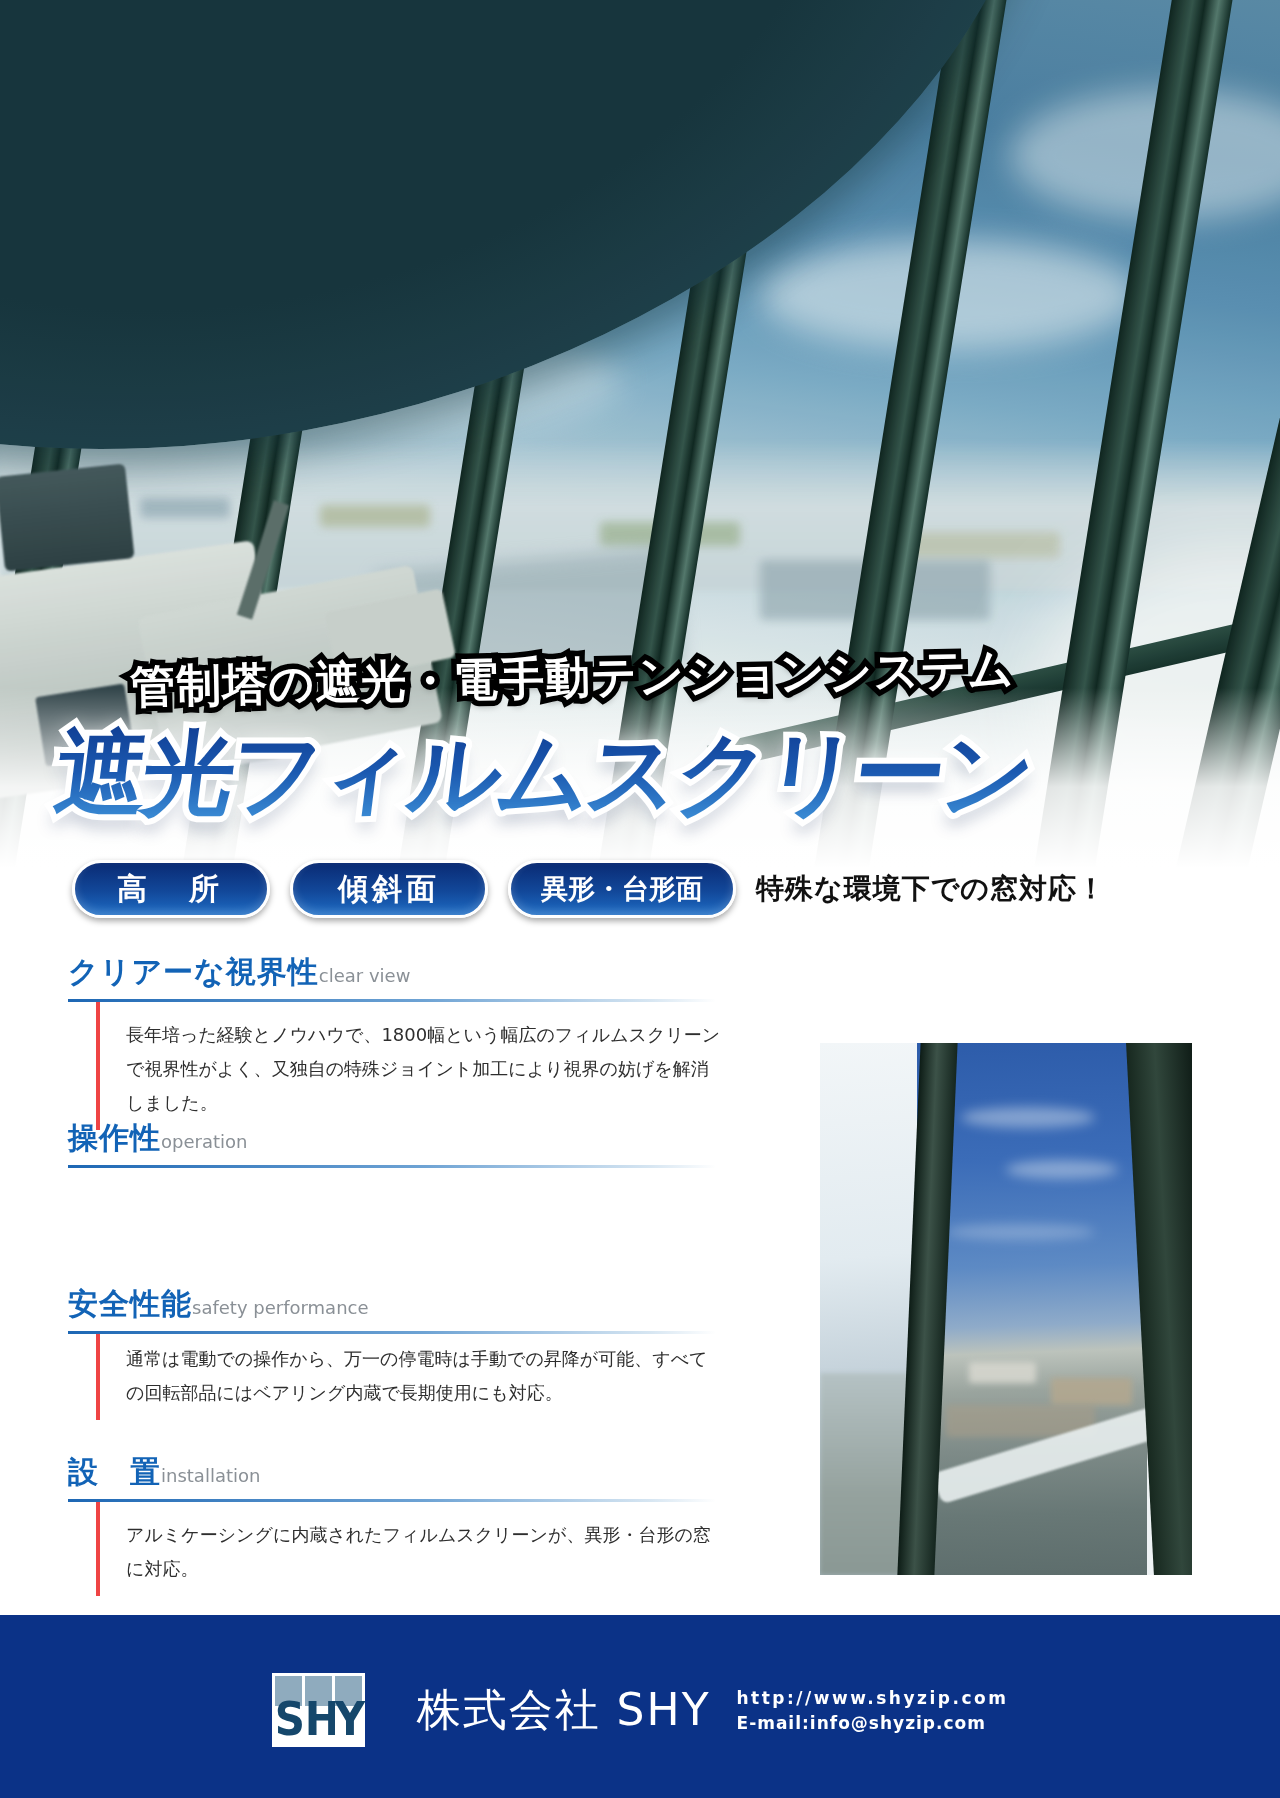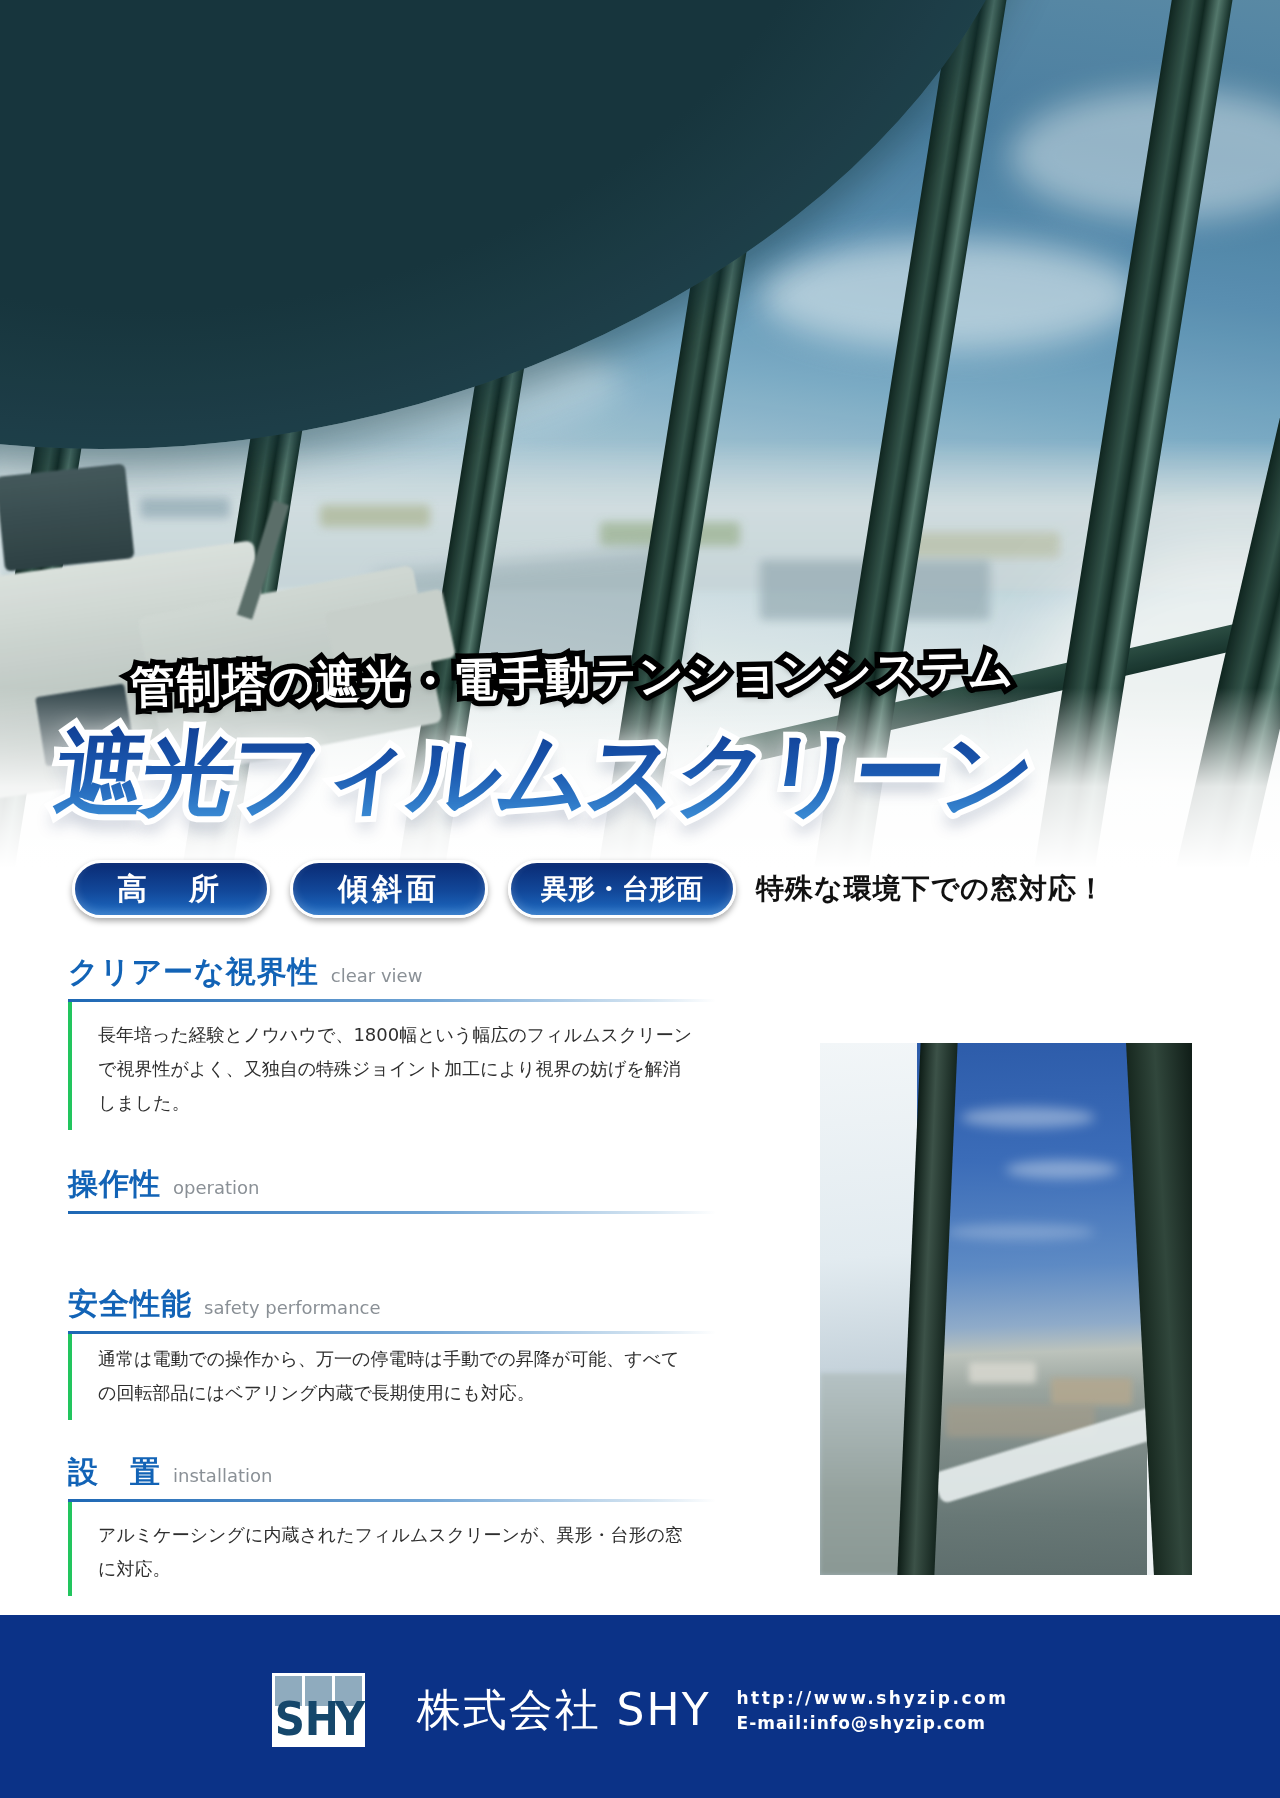--- a/index.html
+++ b/index.html
@@ -79,28 +79,28 @@
     background:linear-gradient(180deg,#0a2b74 0%,#12489a 55%,#1d6cc4 100%);
     border:3px solid #ffffff; box-shadow:0 3px 6px rgba(0,0,0,.35), inset 0 -4px 8px rgba(255,255,255,.18);
     color:#ffffff; font-weight:bold; }
   .pill-1 { width:198px; font-size:30px; letter-spacing:6px; }
   .pill-2 { width:198px; font-size:30px; letter-spacing:4px; }
   .pill-3 { width:228px; font-size:27px; letter-spacing:0px; }
   .badge-caption { font-size:28px; font-weight:bold; color:#111111; letter-spacing:1px; white-space:nowrap; }
 
   
   .section { position:absolute; left:68px; width:648px; }
-  .s1 { top:952px; } .s2 { top:1164px; } .s3 { top:1284px; } .s4 { top:1452px; }
-  .sec-head { display:flex; align-items:baseline; gap:12px; }
+  .s1 { top:952px; } .s2 { top:1118px; } .s3 { top:1284px; } .s4 { top:1452px; }
+  .sec-head { display:flex; align-items:baseline; }
   .sec-title { color:#1263b6; font-size:30px; font-weight:bold; letter-spacing:1px; }
   .sec-sub { color:#8a9096; font-size:18px; }
   .sec-rule { margin-top:6px; height:3px;
     background:linear-gradient(90deg,#1d67b4 0%,#6ea3d4 55%,#d7e6f2 90%,rgba(255,255,255,0) 100%); }
-  .sec-body { border-left:4px solid #22c55e; padding:16px 10px 10px 26px;
-    font-size:18px; line-height:34px; color:#2e2e2e; width:636px; }
+  .sec-body { border-left:4px solid #ef4444; padding:16px 10px 10px 26px;
+    font-size:18px; line-height:34px; color:#2e2e2e; width:636px;margin-left:28px; }
   .s2 .sec-body { padding-top:12px; }
   .s3 .sec-body { padding-top:8px; }
   .s4 .sec-body { }
 
   
   .photo { position:absolute; left:820px; top:1043px; width:372px; height:532px; overflow:hidden; background:#eef2f4; }
   .p-wall { position:absolute; left:0; top:0; width:34%; height:100%;
     background:linear-gradient(175deg,#f2f6f8 0%,#e2ebf0 40%,#b9c8d2 70%,#9fb0b4 100%); }
   .p-wall-city { position:absolute; left:0; top:62%; width:34%; height:38%;
     background:linear-gradient(180deg,#b5c2c4,#95a29e 60%,#8a9894); filter:blur(2px); }

